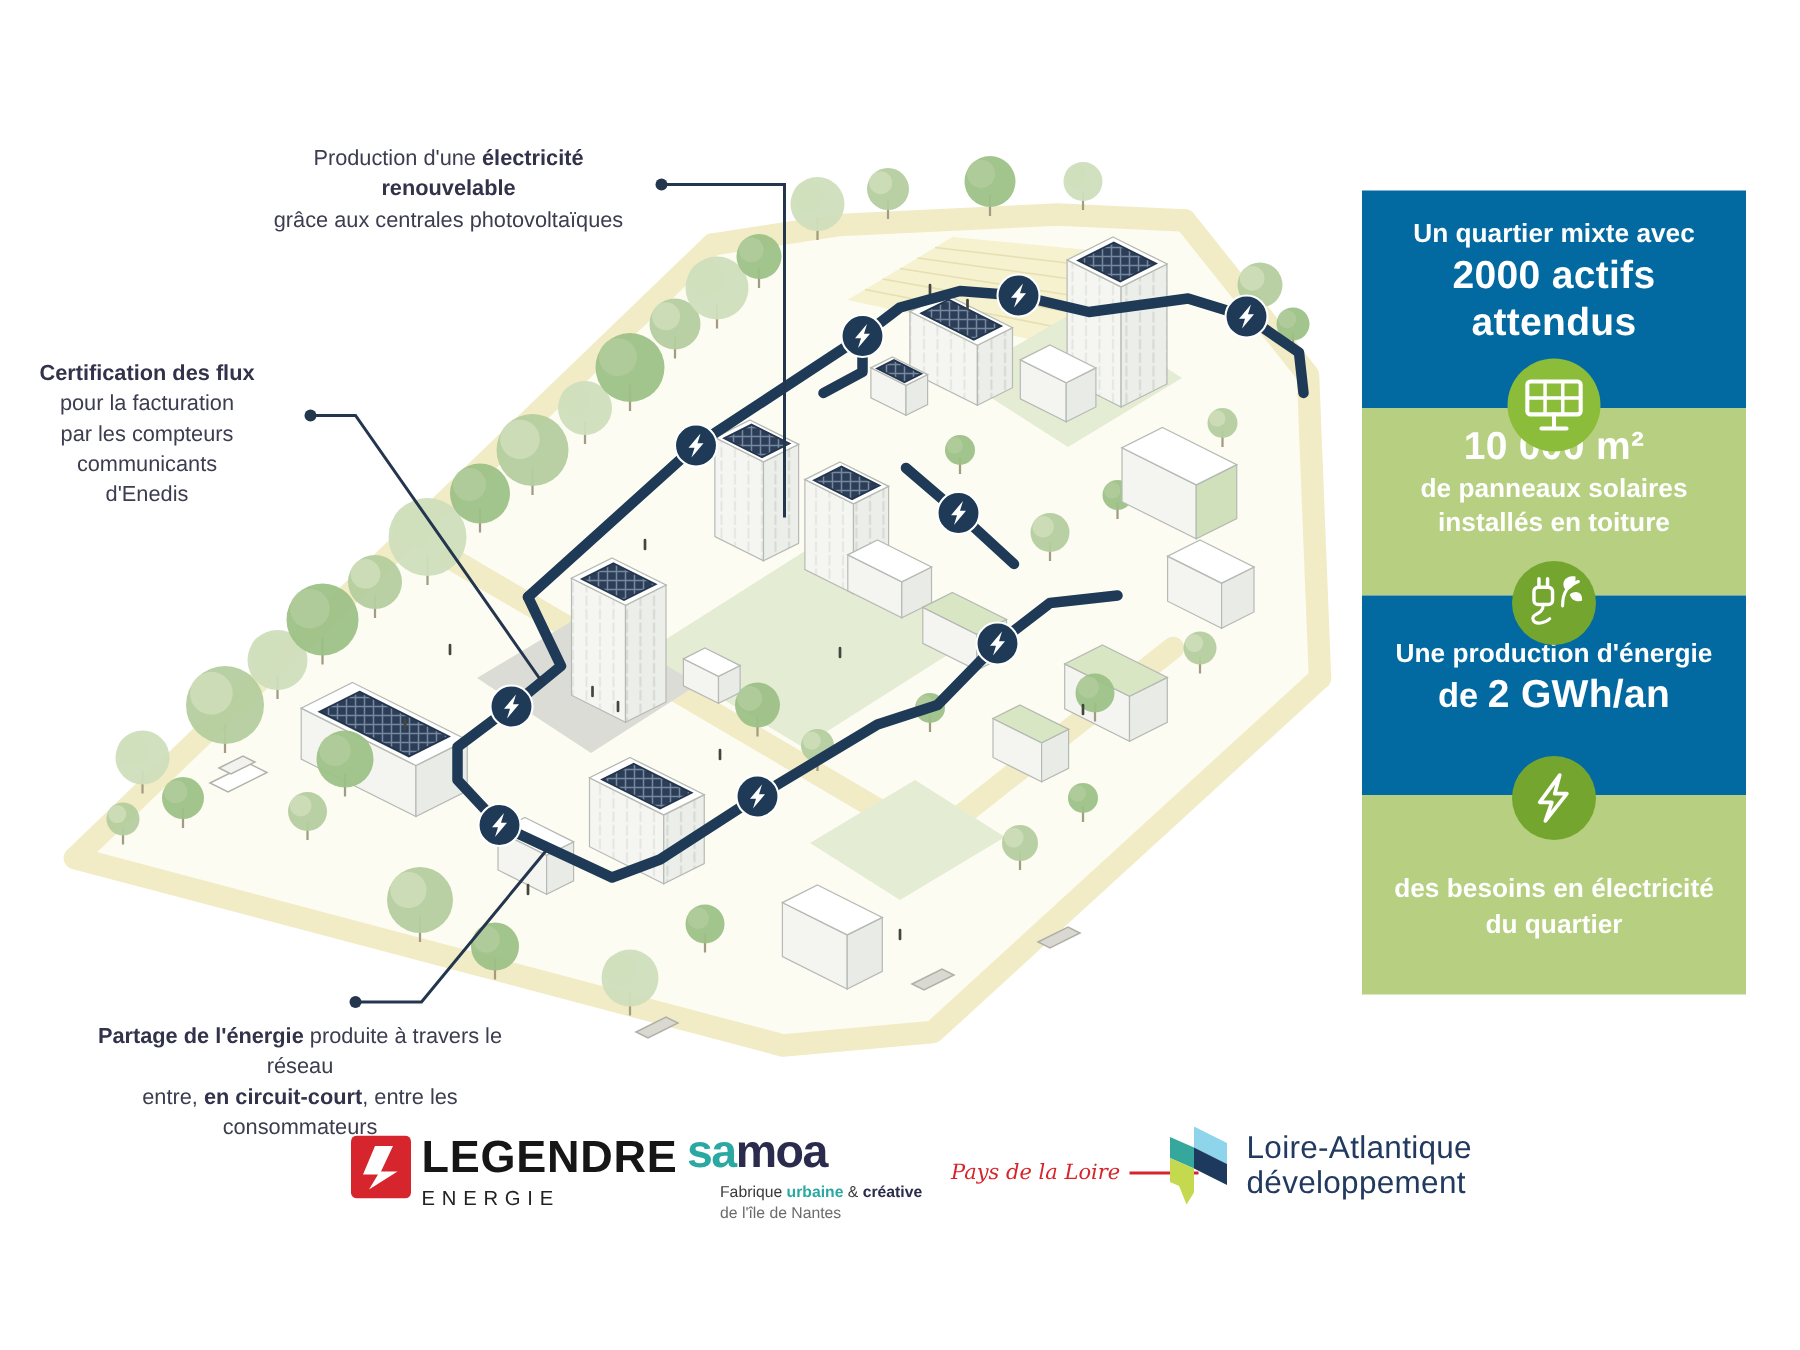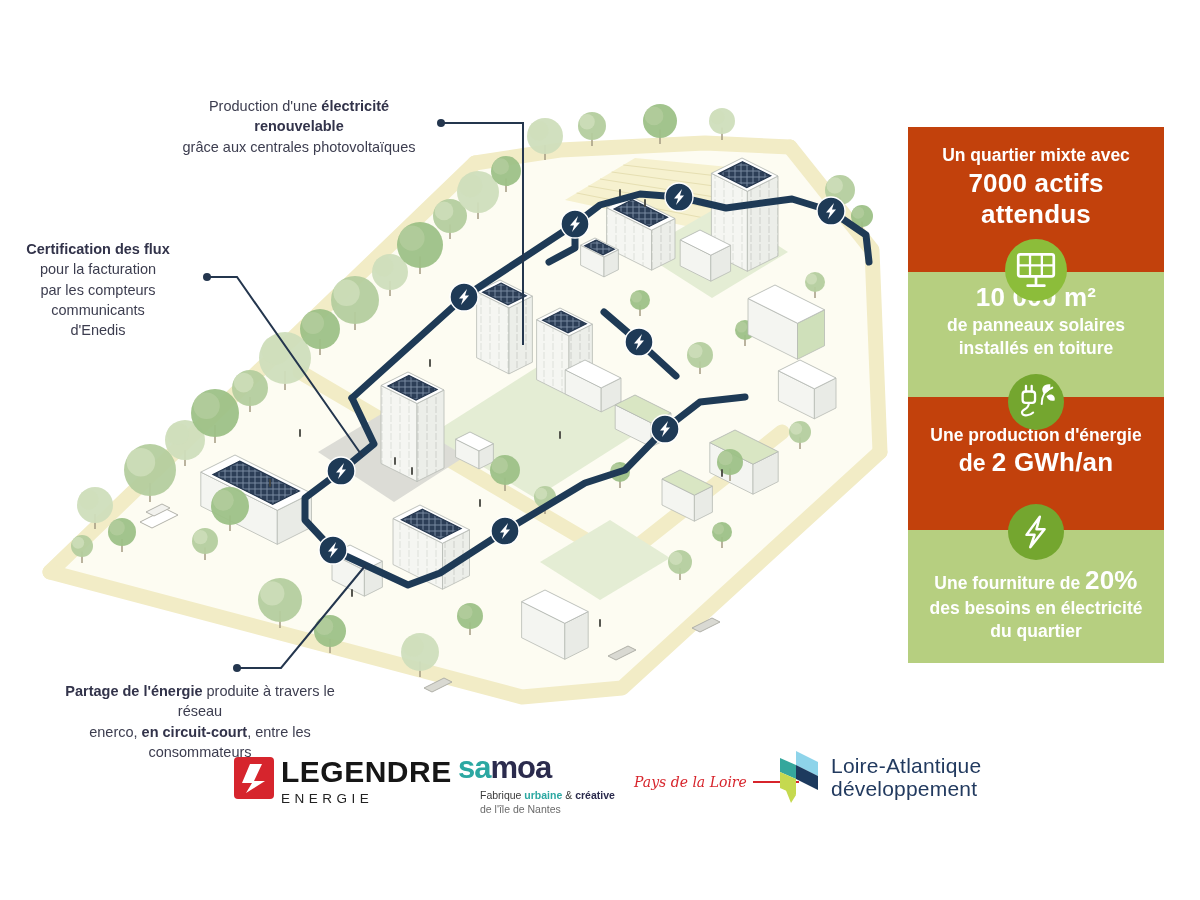--- a/index.html
+++ b/index.html
@@ -7,21 +7,21 @@
          font-family:"Liberation Sans",sans-serif;}
   #ill{position:absolute;left:0;top:0;}
 
   
   .ann{position:absolute;color:#3c3d4f;font-size:14.5px;line-height:1.4;text-align:center;}
   .ann b{color:#32334a;font-weight:700;}
 
   
   .panel{position:absolute;left:908px;top:127px;width:256px;height:536px;color:#fff;text-align:center;}
   .sec{position:absolute;left:0;width:100%;display:flex;flex-direction:column;justify-content:center;align-items:center;box-sizing:border-box;}
-  .sec.m{background:#c2410c;}
+  .sec.m{background:#0369a1;}
   .sec.l{background:#b6cf80;}
   .pl{font-size:17.5px;font-weight:700;line-height:1.34;}
   .pb{font-size:26px;font-weight:800;line-height:1.22;letter-spacing:.2px;}
   .ps{font-size:17.5px;font-weight:700;}
   .icn{position:absolute;left:50%;transform:translateX(-50%);border-radius:50%;
        display:flex;align-items:center;justify-content:center;z-index:3;}
   .icn.big{width:62px;height:62px;background:#8cbd3a;}
   .icn.dark{width:56px;height:56px;background:#74a62f;}
 
   
@@ -350,39 +350,38 @@
     <span>d'Enedis</span>
   </div>
 
   <div class="ann" style="left:166px;top:96px;width:266px;">
     <span><span>Production d'une </span><b>électricité renouvelable</b></span><br>
     <span>grâce aux centrales photovoltaïques</span>
   </div>
 
   <div class="ann" style="left:42px;top:681px;width:316px;">
     <span><b>Partage de l'énergie</b><span> produite à travers le réseau</span></span><br>
-    <span><span>enerco, </span><b>en circuit-court</b><span>, entre les consommateurs</span></span>
+    <span><span>entre, </span><b>en circuit-court</b><span>, entre les consommateurs</span></span>
   </div>
 
   <div class="panel">
     <div class="sec m" style="top:0;height:145px;padding:10px 14px 34px 14px;">
       <div class="pl">Un quartier mixte avec</div>
-      <div class="pb">7000 actifs attendus</div>
+      <div class="pb">2000 actifs attendus</div>
     </div>
     <div class="sec l" style="top:145px;height:125px;padding:14px 14px 40px 14px;">
       <div class="pb">10 000 m²</div>
       <div class="pl">de panneaux solaires</div>
       <div class="pl">installés en toiture</div>
     </div>
     <div class="sec m" style="top:270px;height:133px;padding:20px 14px 44px 14px;">
       <div class="pl">Une production d'énergie</div>
       <div><span class="ps" style="font-size:23px;">de </span><span class="pb">2 GWh/an</span></div>
     </div>
     <div class="sec l" style="top:403px;height:133px;padding:32px 14px 16px 14px;">
-      <div><span class="pl">Une fourniture de </span><span class="pb">20%</span></div>
       <div class="pl">des besoins en électricité</div>
       <div class="pl">du quartier</div>
     </div>
 
     <div class="icn big" style="top:112px;">
       <svg width="46" height="46" viewBox="0 0 44 44">
         <rect x="5" y="7" width="34" height="21" rx="2" fill="none" stroke="#fff" stroke-width="2.6"></rect>
         <path d="M16.3,7 V28 M27.6,7 V28 M5,17.5 H39" stroke="#fff" stroke-width="2.2"></path>
         <path d="M22,28 V35 M14,37 H30" stroke="#fff" stroke-width="2.6" stroke-linecap="round"></path>
       </svg>

